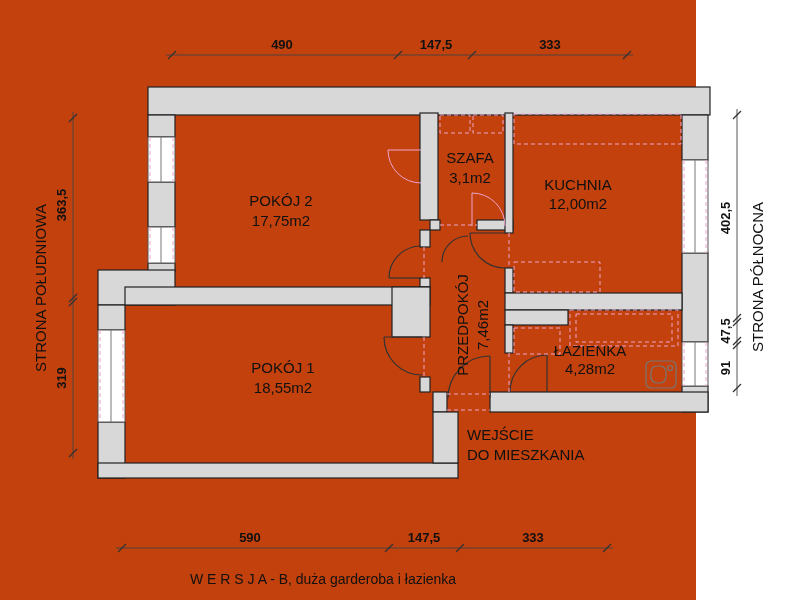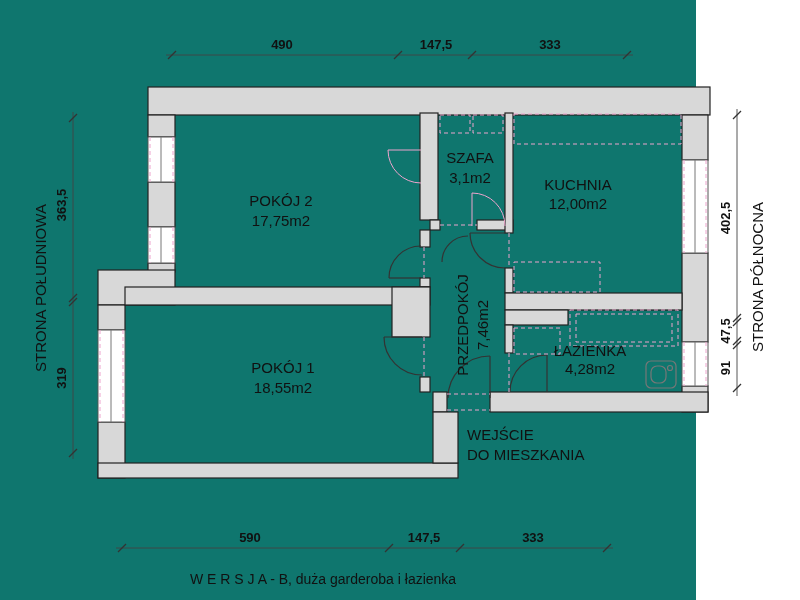--- a/index.html
+++ b/index.html
@@ -1,17 +1,17 @@
 <!DOCTYPE html>
 <html><head>
 <meta charset="utf-8">
 <style>
   html,body{margin:0;padding:0;background:#ffffff;}
   body{width:800px;height:600px;overflow:hidden;font-family:"Liberation Sans",sans-serif;}
-  #stage{position:relative;width:696px;height:600px;background:#0f766e;}
+  #stage{position:relative;width:696px;height:600px;background:#c2410c;}
   svg{display:block;}
   .room-label{font-family:"Liberation Sans",sans-serif;font-size:15px;fill:#111;}
   .side-label{font-family:"Liberation Sans",sans-serif;font-size:15px;fill:#111;}
   .dim-label{font-family:"Liberation Sans",sans-serif;font-size:13px;font-weight:bold;fill:#111;}
   .caption{font-family:"Liberation Sans",sans-serif;font-size:14px;fill:#111;}
   .wall{fill:#d8d8d8;stroke:#222;stroke-width:1.2;}
   .win{fill:#ffffff;stroke:#555;stroke-width:1;}
   .winline{stroke:#777;stroke-width:1;}
   .pink{stroke:#eda4cd;stroke-width:1;fill:none;}
   .pinkdash{stroke:#eda4cd;stroke-width:1;fill:none;stroke-dasharray:4 3;}

